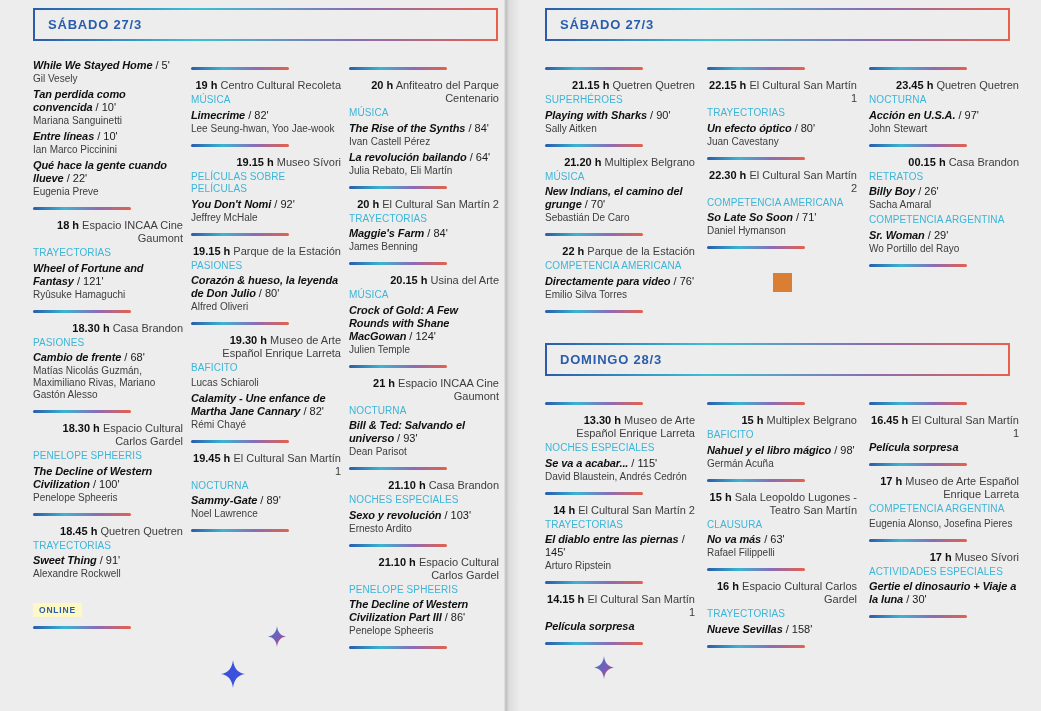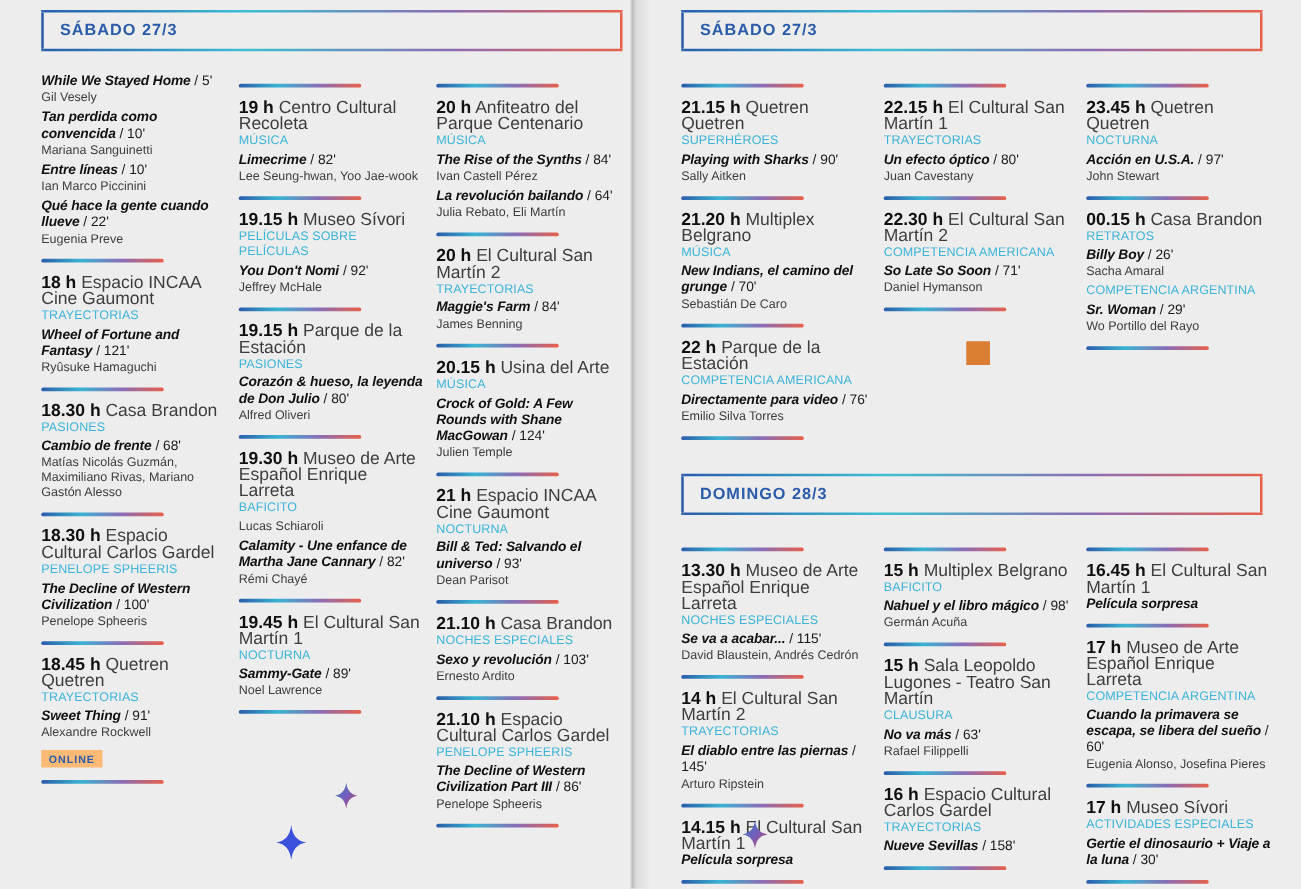--- a/index.html
+++ b/index.html
@@ -23,29 +23,29 @@
     color:#2a5caa;font-weight:bold;font-size:13px;letter-spacing:.8px;
   }
   .section + .section{margin-top:18px;}
   .cols{display:flex;gap:8px;margin-top:17px;}
   #page-1 .cols{gap:12px;}
   .col{width:150px;flex:0 0 150px;}
   #page-1 .seccion-a .col-wrap{min-height:258px;}
   .rule{width:98px;height:3px;border-radius:2px;margin:9px 0 9px 0;
     background:linear-gradient(90deg,#2a5caa 0%,#3ab4d2 32%,#8a6cb5 66%,#e8604a 100%);}
   .block{margin:0 0 2px 0;}
-  .when{font-size:14px;line-height:13px;color:#3d3d3d;margin-bottom:1px;}
+  .when{font-size:11px;line-height:13px;color:#3d3d3d;margin-bottom:1px;text-align:right;}
   .time{font-weight:bold;color:#101010;}
   .venue{color:#3d3d3d;}
   .cat{color:#3cb5d8;font-size:10px;line-height:12.5px;margin:2px 0 2px 0;letter-spacing:.1px;}
   .film{font-size:11px;line-height:13px;color:#101010;margin:1px 0 0 0;}
   .title{font-weight:bold;font-style:italic;letter-spacing:-.1px;}
   .dur{font-weight:normal;font-style:normal;color:#1a1a1a;}
   .director{font-size:10px;line-height:12px;color:#3d3d3d;margin:1px 0 3px 0;}
-  .badge{display:inline-block;margin-top:4px;background:#fdba74;color:#2a5caa;
+  .badge{display:inline-block;margin-top:20px;background:#fef9c3;color:#2a5caa;
     font-size:8.5px;font-weight:bold;letter-spacing:.8px;padding:2px 6px 2px 6px;}
   .deco{position:absolute;}
   .deco-square{background:#d97e33;}
   .footer{position:absolute;top:726px;font-size:7.5px;letter-spacing:.3px;
     color:#3a3a3a;font-weight:bold;text-align:center;white-space:nowrap;}
   #footer-0{left:33px;width:465px;}
   #footer-1{left:545px;width:468px;}
   .footer .pref{color:#e0604f;}
 </style>
 </head>
@@ -316,21 +316,20 @@
           <div class="col-wrap">
             <div class="rule"></div>
             <div class="block">
               <div class="when"><span class="time">16.45 h</span> <span class="venue">El Cultural San Martín 1</span></div>
               <div class="film"><span class="title">Película sorpresa</span></div>
             </div>
             <div class="rule"></div>
             <div class="block">
               <div class="when"><span class="time">17 h</span> <span class="venue">Museo de Arte Español Enrique Larreta</span></div>
               <div class="cat">COMPETENCIA ARGENTINA</div>
-              <div class="film"><span class="title">Cuando la primavera se escapa, se libera del sueño</span><span class="dur"> / 60'</span></div>
               <div class="director">Eugenia Alonso, Josefina Pieres</div>
             </div>
             <div class="rule"></div>
             <div class="block">
               <div class="when"><span class="time">17 h</span> <span class="venue">Museo Sívori</span></div>
               <div class="cat">ACTIVIDADES ESPECIALES</div>
               <div class="film"><span class="title">Gertie el dinosaurio + Viaje a la luna</span><span class="dur"> / 30'</span></div>
             </div>
             <div class="rule"></div>
           </div>

